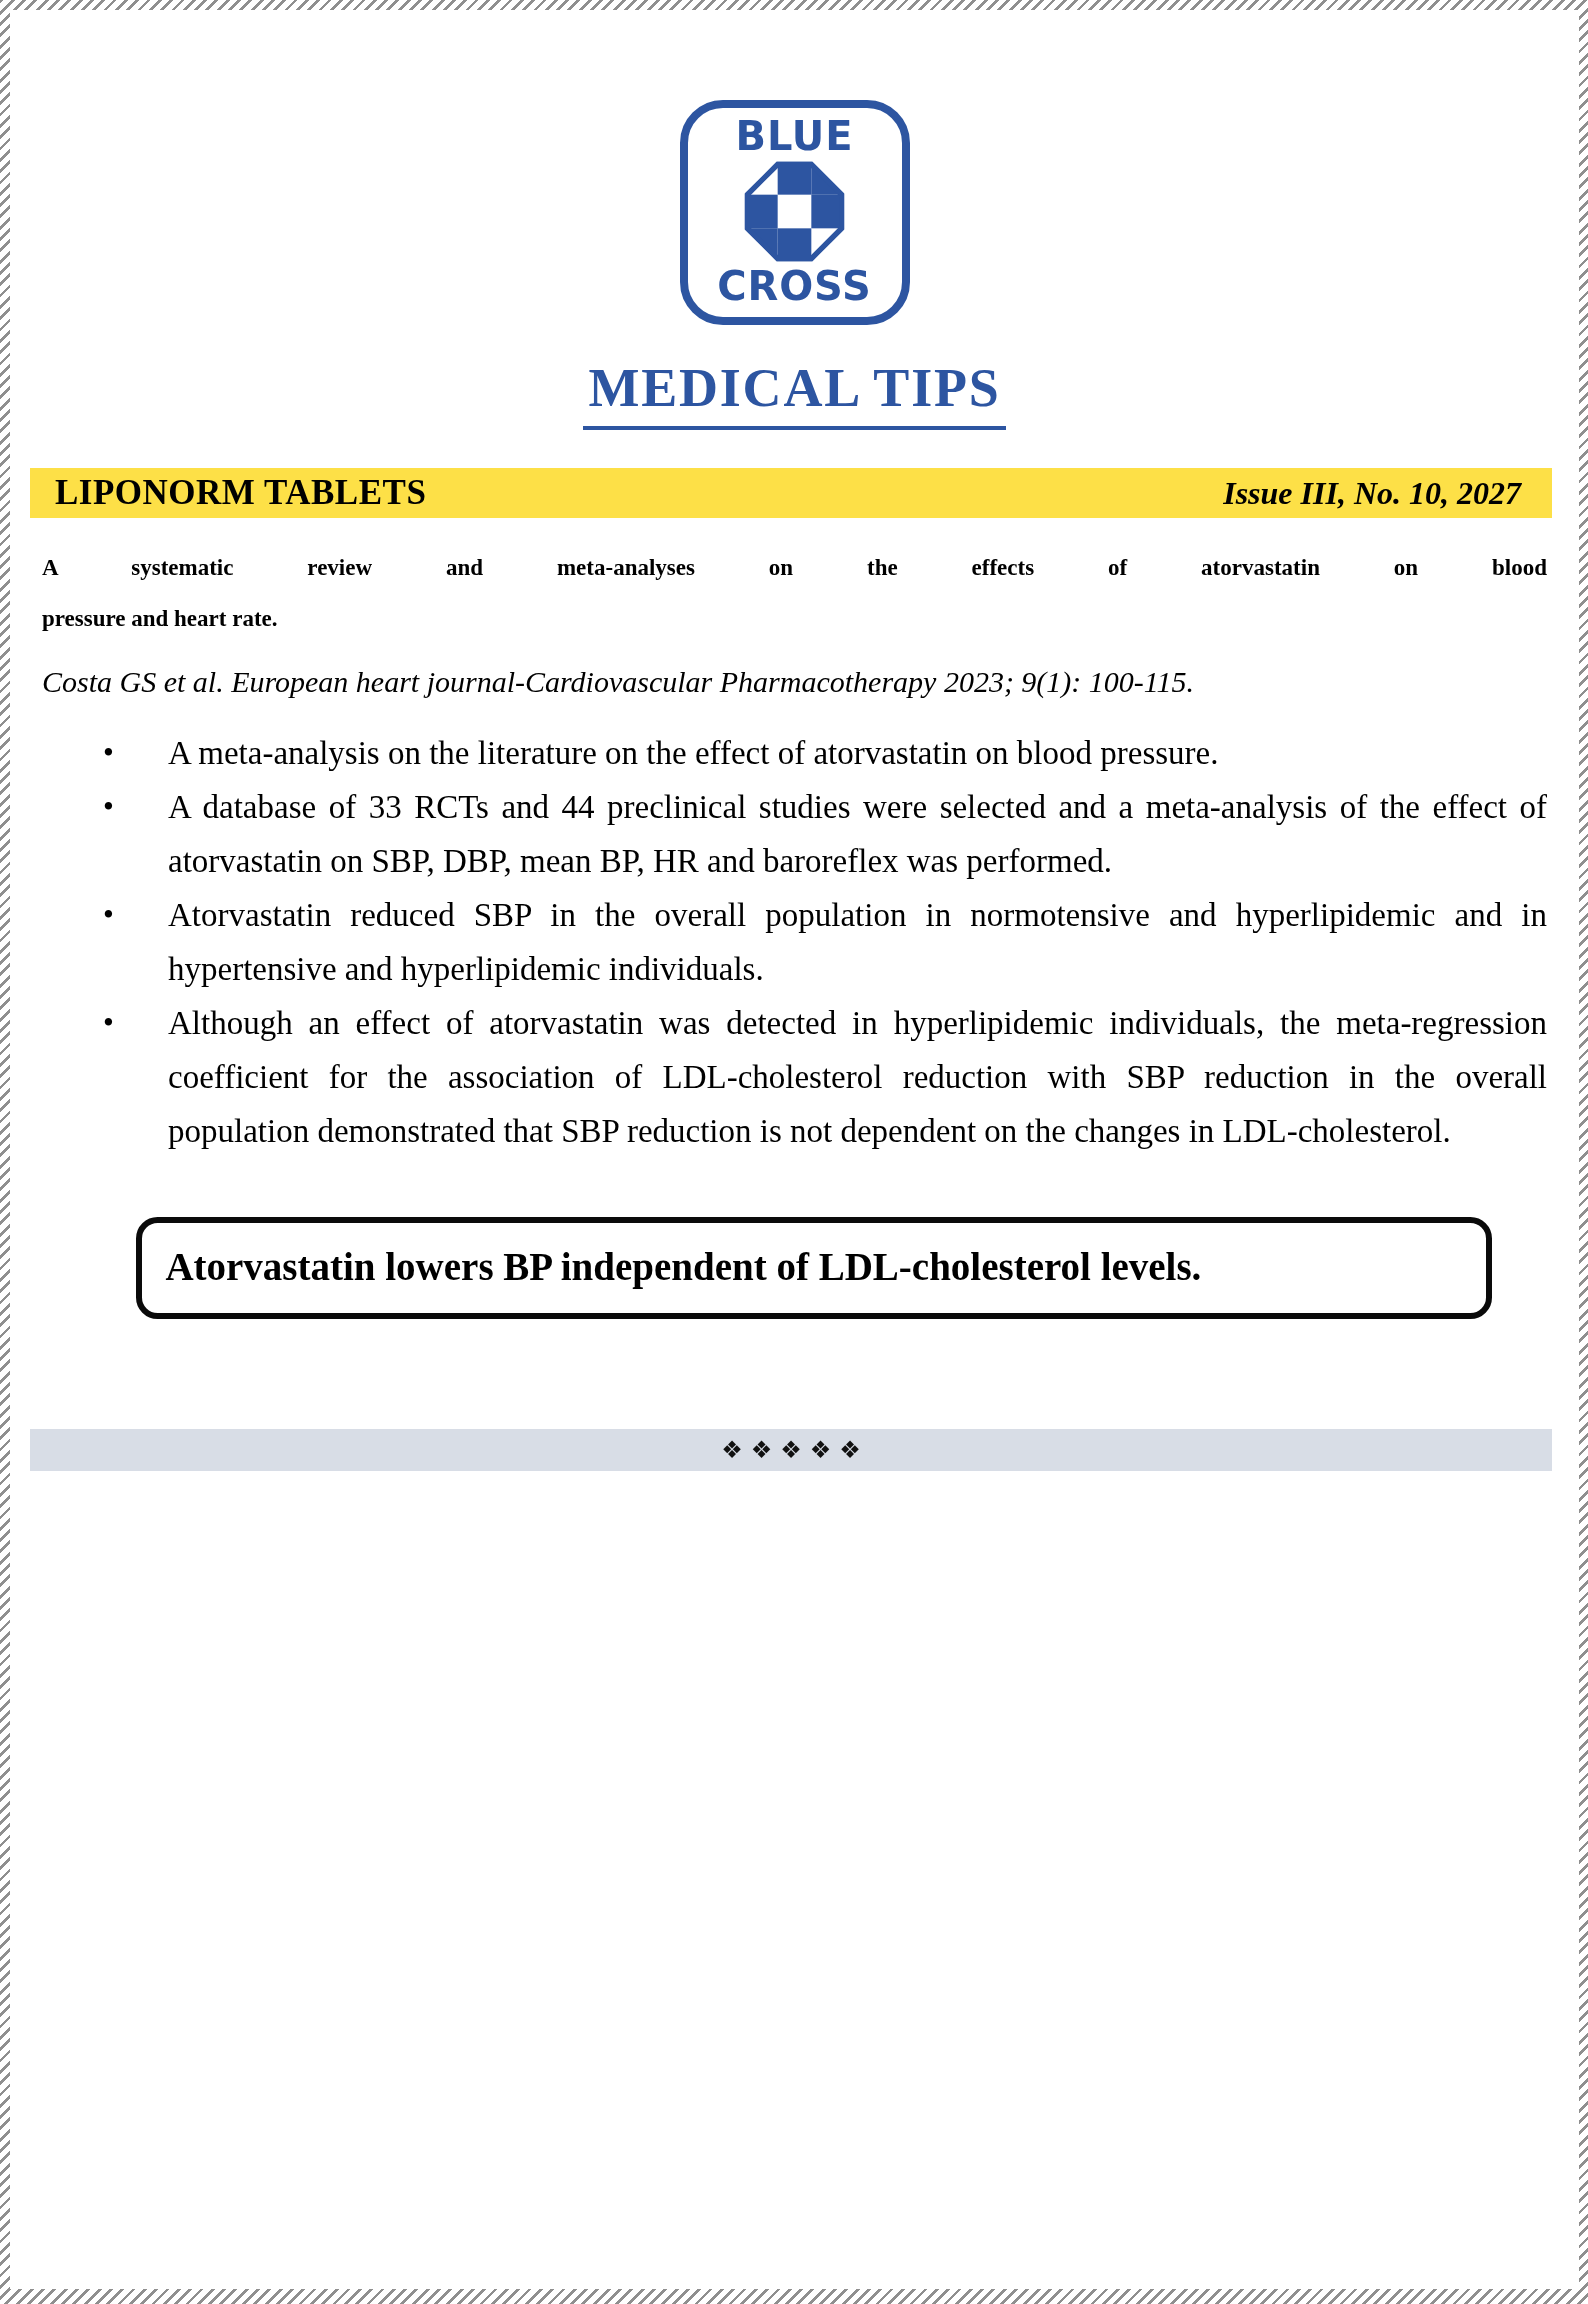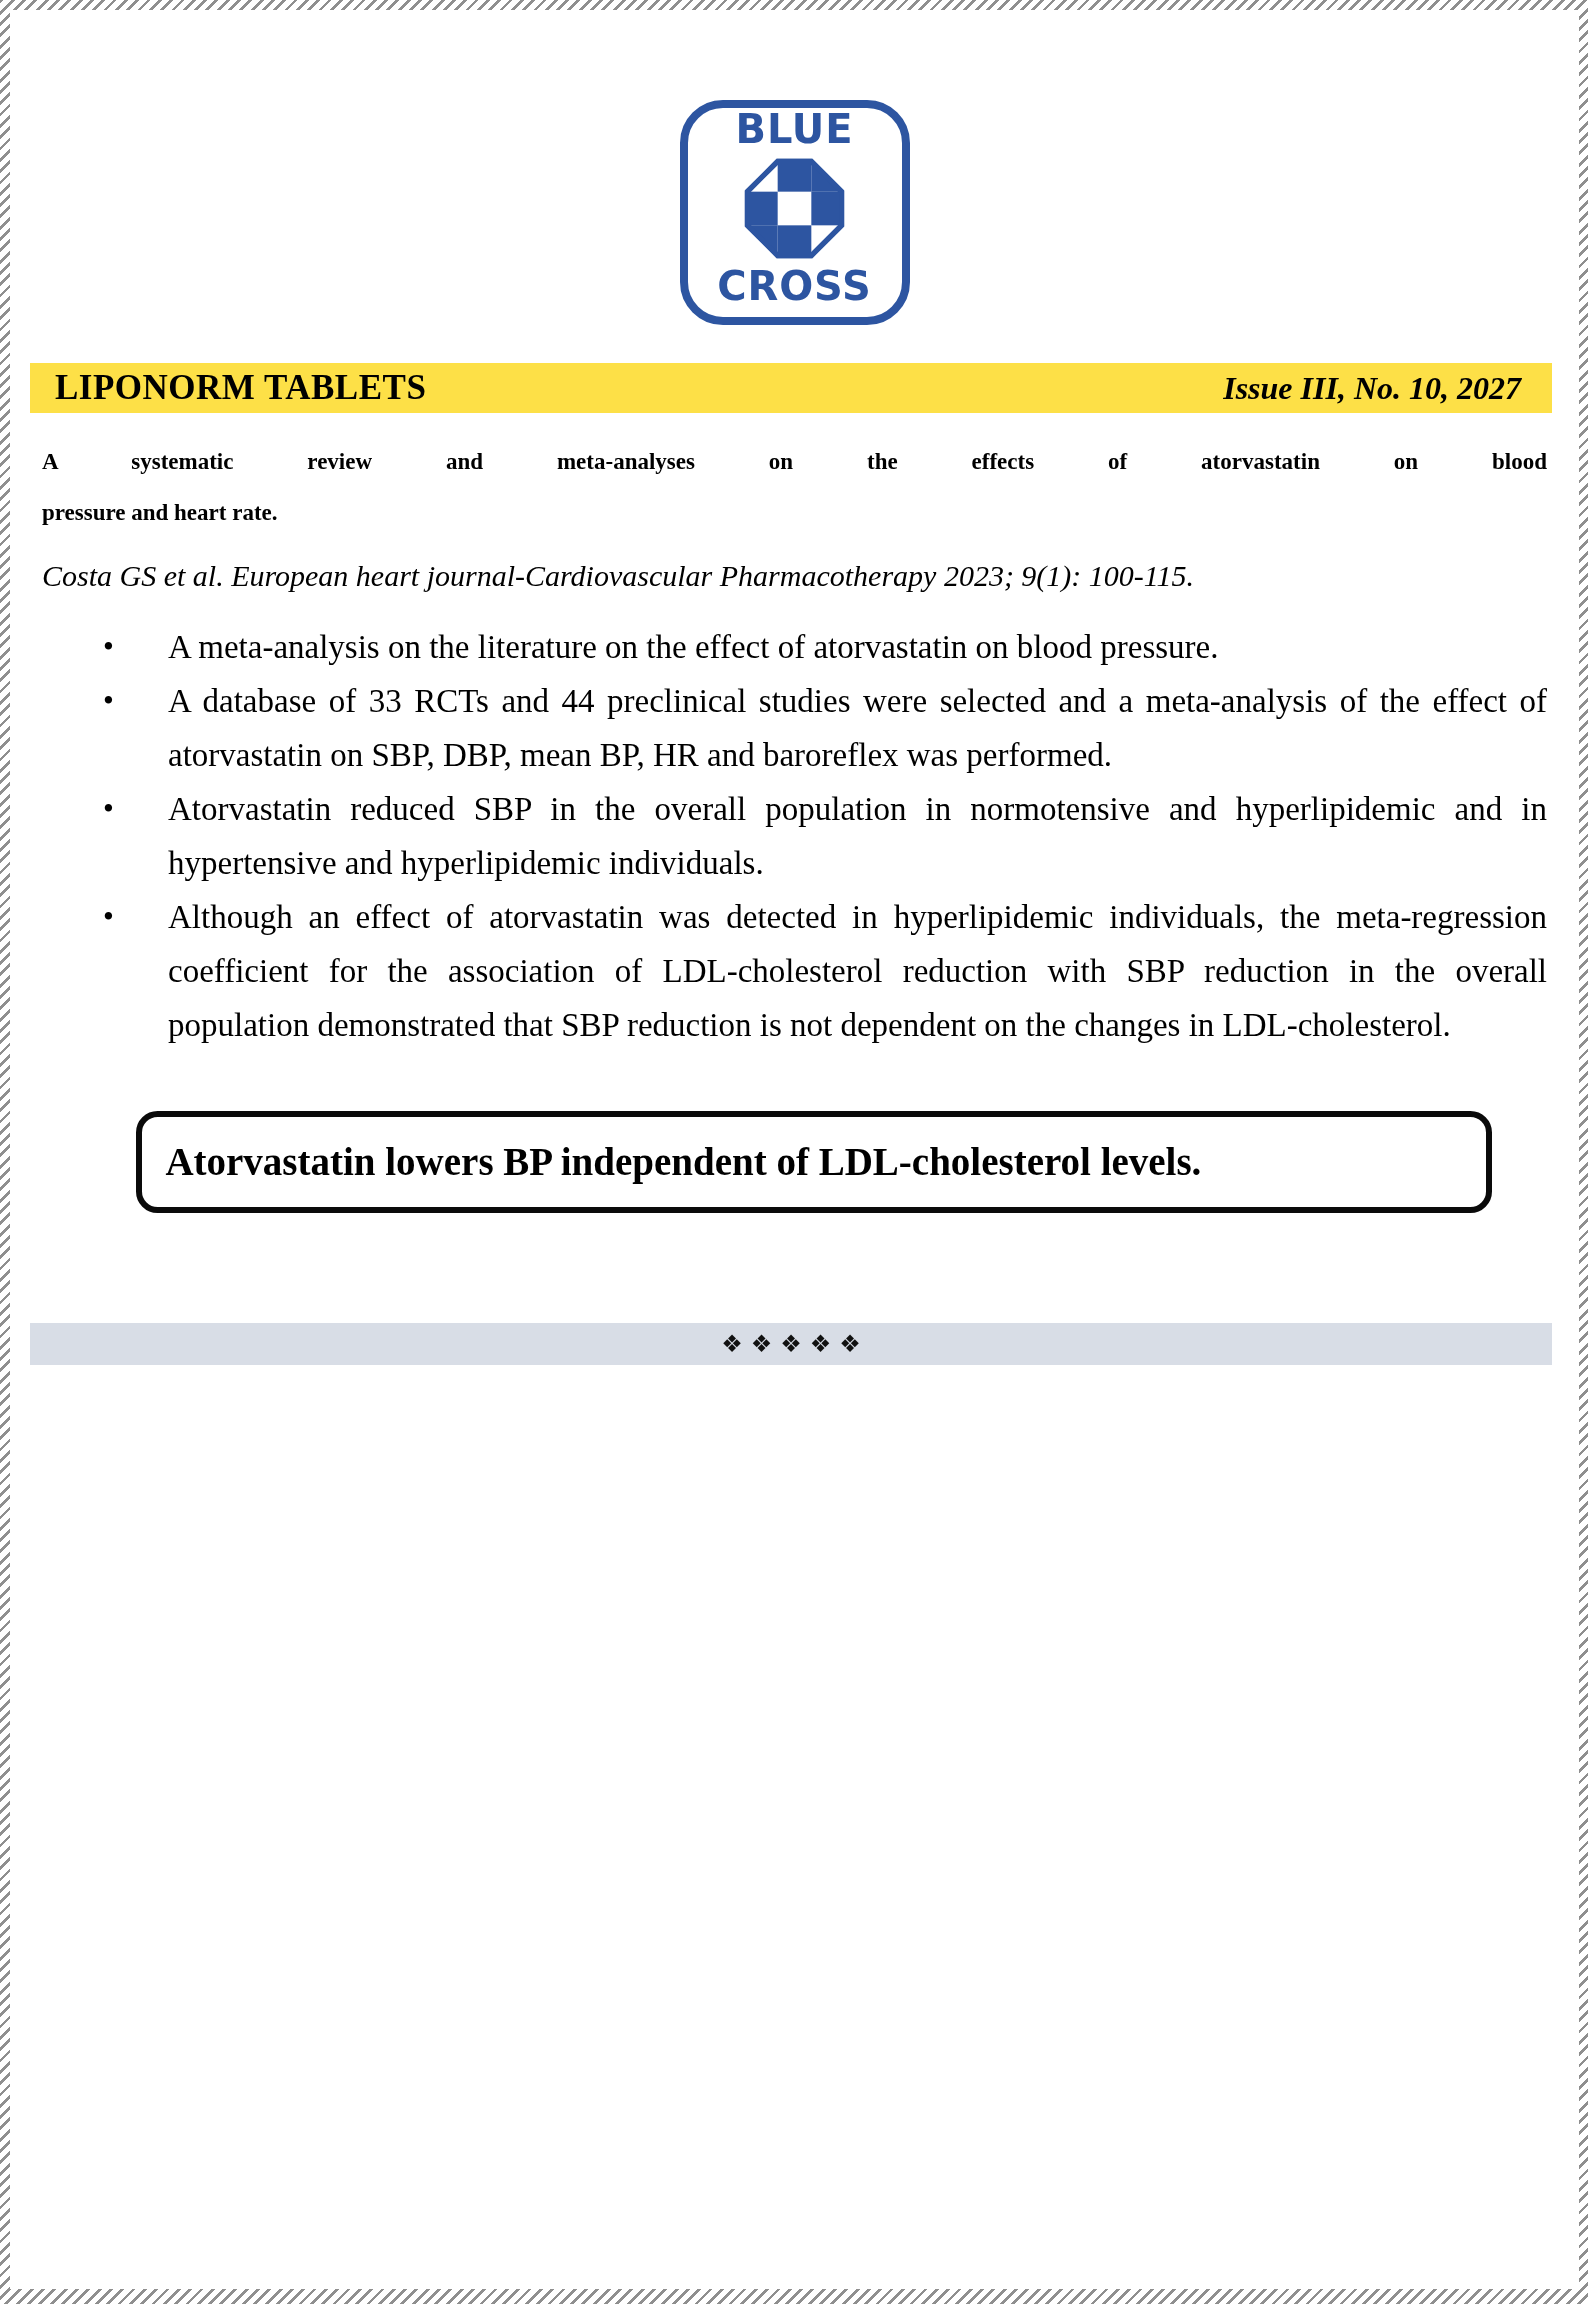--- a/index.html
+++ b/index.html
@@ -26,21 +26,21 @@
   .logo {
     display: inline-flex;
     flex-direction: column;
     align-items: center;
     justify-content: space-between;
     margin-top: 90px;
     width: 230px;
     height: 225px;
     border: 8px solid #2d55a1;
     border-radius: 43px;
-    padding: 0 0 9px 0;
+    padding: 7px 0 9px 0;
     background: #ffffff;
   }
   .logo-word {
     font-family: "DejaVu Sans", sans-serif;
     font-weight: bold;
     font-size: 40px;
     line-height: 43px;
     letter-spacing: 0.9px;
     color: #2d55a1;
   }
@@ -149,20 +149,23 @@
           <rect x="40" y="80" width="40" height="36" fill="#2d55a1"></rect>
           <rect x="4" y="40" width="36" height="40" fill="#2d55a1"></rect>
           <rect x="80" y="40" width="36" height="40" fill="#2d55a1"></rect>
           <path d="M80 4 L116 40 L80 40 Z" fill="#2d55a1"></path>
           <path d="M4 80 L40 80 L40 116 Z" fill="#2d55a1"></path>
           <path d="M40 4 L80 4 L116 40 L116 80 L80 116 L40 116 L4 80 L4 40 Z" fill="none" stroke="#2d55a1" stroke-width="6"></path>
         </svg>
         <div class="logo-word">CROSS</div>
       </div>
 
+      <div class="title-wrap">
+        <h1 class="page-title">MEDICAL TIPS</h1>
+      </div>
     </header>
 
     <div class="issue-bar">
       <span class="product-name">LIPONORM TABLETS</span>
       <span class="issue-info">Issue III, No. 10, 2027</span>
     </div>
 
     <section class="article">
       <h2 class="heading">
         <span class="h-line h-justify">A systematic review and meta-analyses on the effects of atorvastatin on blood</span>

